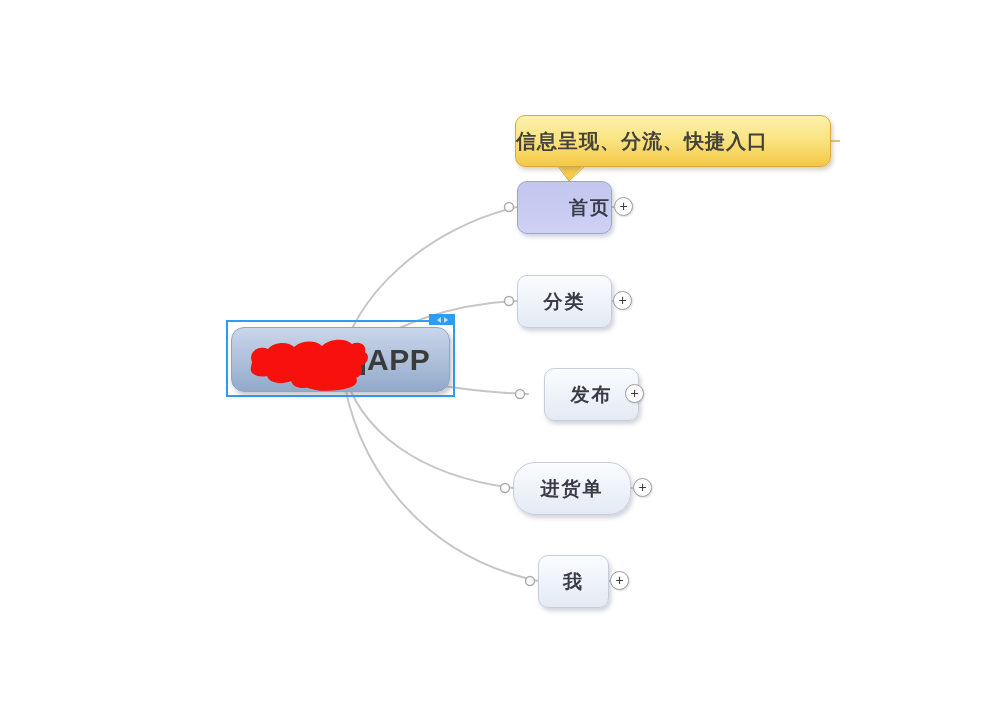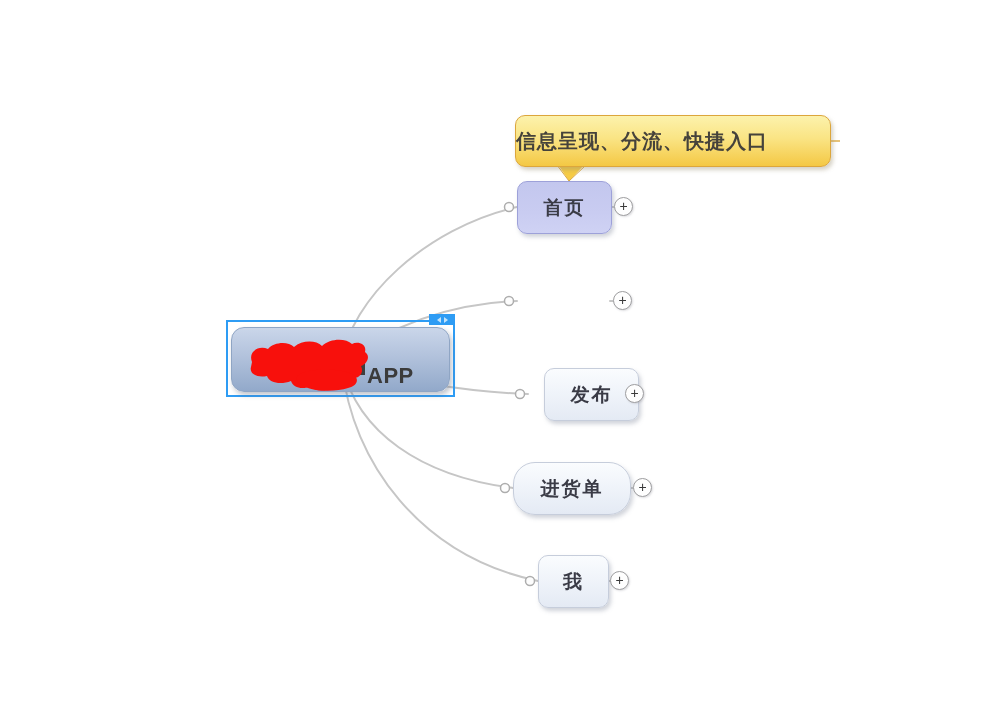--- a/index.html
+++ b/index.html
@@ -19,20 +19,21 @@
     border:1px solid #C6CDDB;
     box-shadow:2px 3px 4px rgba(120,130,150,0.35);
     z-index:3;cursor:default;
   }
   .branch .lbl{
     font-size:19px;font-weight:bold;color:#3A3B46;letter-spacing:2px;
   }
   .branch.highlight{
     background:linear-gradient(180deg,#C3C7EE 0%,#C9CCF1 60%,#CFD2F4 100%);
     border:1px solid #9DA1D9;
+    justify-content:flex-end;
   }
   
   .plus-btn{
     position:absolute;width:19px;height:19px;border-radius:50%;
     background:#FEFEFE;border:1px solid #9E9EA0;
     display:flex;align-items:center;justify-content:center;
     font-family:"Liberation Sans",sans-serif;font-size:14px;line-height:1;
     color:#3A3A3A;z-index:3;box-shadow:1px 1px 2px rgba(140,140,150,0.3);
     padding:0 0 1px 0;box-sizing:border-box;
   }
@@ -63,22 +64,22 @@
   .tri.right{border-left:4px solid #C2E3FB;}
   .central-node{
     position:absolute;left:231px;top:327px;width:219px;height:65px;border-radius:13px;
     background:linear-gradient(180deg,#CAD6EA 0%,#B2C2DC 45%,#92A9CA 100%);
     border:1px solid #8FA5C4;
     box-shadow:2px 3px 5px rgba(100,110,130,0.4);
     z-index:6;box-sizing:border-box;
   }
   .central-label{
     position:absolute;left:135px;top:15px;
-    font-family:"Liberation Sans",sans-serif;font-size:22px;font-weight:bold;
-    color:#3B3B3B;letter-spacing:0.5px;margin-top:20px;
+    font-family:"Liberation Sans",sans-serif;font-size:30px;font-weight:bold;
+    color:#3B3B3B;letter-spacing:0.5px;
   }
 </style>
 </head>
 <body>
 
 <div id="canvas">
 
   <svg id="lines-layer" class="layer" width="990" height="701">
     <g stroke="#C6C6C6" stroke-width="2" fill="none" stroke-linecap="round">
       <path d="M 342 362 C 350 300, 425 228, 517 207"></path>
@@ -106,20 +107,23 @@
       <path d="M 557 165 L 569 181 L 586 165" stroke="#DCA63C" stroke-width="1" fill="none"></path>
     </g>
   </svg>
 
   <div class="callout">
     <span class="lbl">信息呈现、分流、快捷入口</span>
   </div>
 
   <div class="branch highlight" style="left:517px;top:181px;width:93px;">
     <span class="lbl">首页</span>
+  </div>
+  <div class="branch" style="left:517px;top:275px;width:93px;">
+    <span class="lbl">分类</span>
   </div>
   <div class="branch" style="left:544px;top:368px;width:93px;">
     <span class="lbl">发布</span>
   </div>
   <div class="branch" style="left:513px;top:462px;width:116px;border-radius:22px;">
     <span class="lbl">进货单</span>
   </div>
   <div class="branch" style="left:538px;top:555px;width:69px;">
     <span class="lbl">我</span>
   </div>

